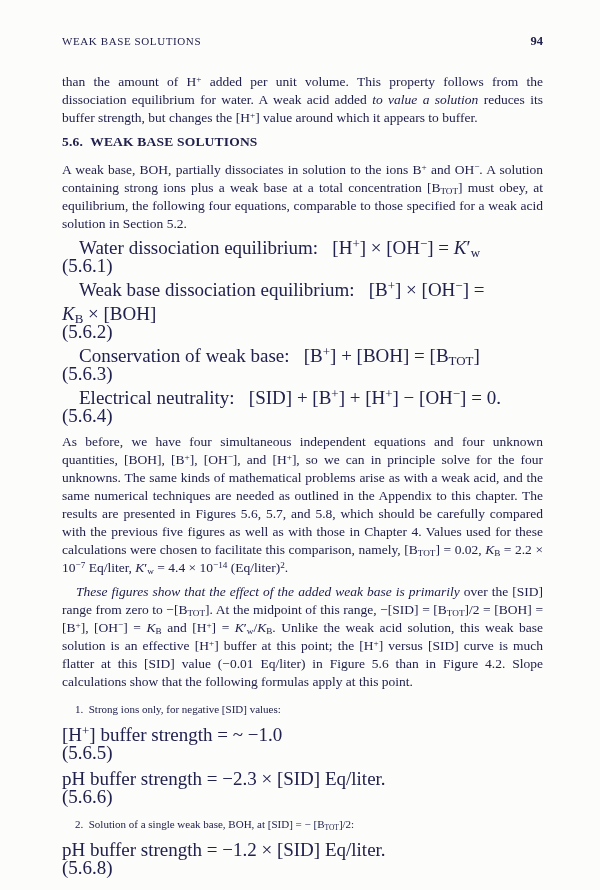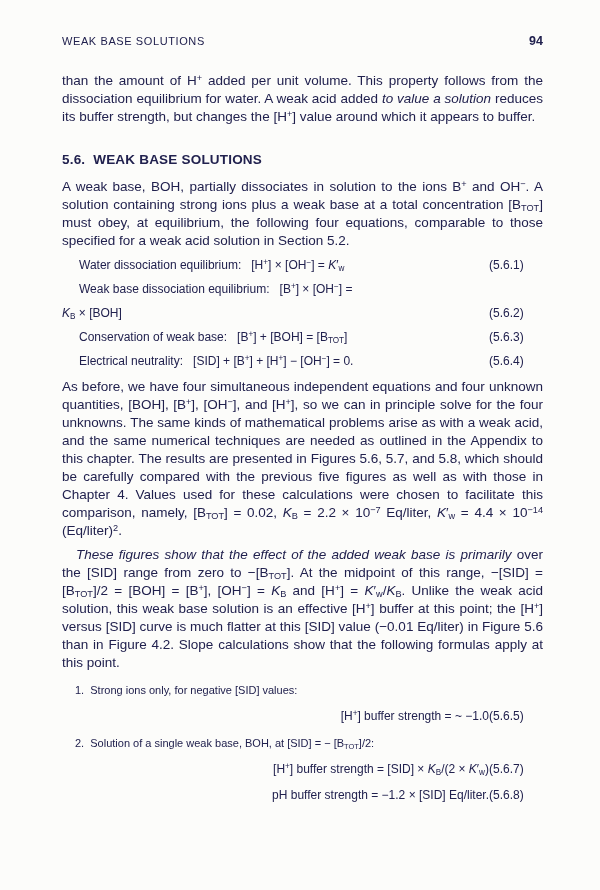--- a/index.html
+++ b/index.html
@@ -3,33 +3,33 @@
 <meta charset="utf-8">
 <style>
   html, body { margin: 0; padding: 0; }
   body { width: 600px; height: 890px; background: #e9e9e7; }
   .page {
     box-sizing: border-box;
     width: 600px; height: 890px;
     overflow: hidden;
     background: var(--paper, #fcfcfa);
     color: var(--text, #21214e);
-    font-family: Liberation Sans, sans-serif;
+    font-family: Liberation Serif, serif;
     padding: 34px 57px 0 62px;
   }
   .running-head {
     display: flex; justify-content: space-between; align-items: baseline;
     font-size: 11px; letter-spacing: 0.6px; margin-bottom: 24px;
   }
   .rh-page { font-weight: bold; font-size: 12.5px; letter-spacing: 0; }
   p.body { margin: 0 0 6px; font-size: 13.5px; line-height: 18px; text-align: justify; }
   p.indent { text-indent: 14px; }
-  .section-heading { font-size: 13.5px; font-weight: bold; margin: 26px 0 11px; letter-spacing: 0.2px; }
+  .section-heading { font-size: 13.5px; font-weight: bold; margin: 7px 0 11px; letter-spacing: 0.2px; }
   .eq-block { margin: 4px 0 8px; }
-  .eq-row { display: flex; align-items: baseline; font-size: 12px; line-height: 18px; margin: 6px 0; }
+  .eq-row { display: flex; align-items: baseline; font-size: 19px; line-height: 18px; margin: 6px 0; flex-direction: column; }
   .eq-body { flex: 1; }
   .eq-body.lab { padding-left: 17px; }
   .eq-body.center { text-align: right; }
   .eq-num { width: 54px; text-align: left; white-space: nowrap; }
   .list-para { margin: 9px 0 6px; padding-left: 13px; font-size: 11px; line-height: 18px; }
   .disp { margin: 8px 0; }
   sup, sub { font-size: 0.68em; line-height: 0; }
   sub { vertical-align: -0.25em; margin-top: 25px; }
   sup { vertical-align: 0.45em; }
 </style>
@@ -75,25 +75,25 @@
   <p class="body">As before, we have four simultaneous independent equations and four unknown quantities, [BOH], [B<sup>+</sup>], [OH<sup>−</sup>], and [H<sup>+</sup>], so we can in principle solve for the four unknowns. The same kinds of mathematical problems arise as with a weak acid, and the same numerical techniques are needed as outlined in the Appendix to this chapter. The results are presented in Figures 5.6, 5.7, and 5.8, which should be carefully compared with the previous five figures as well as with those in Chapter 4. Values used for these calculations were chosen to facilitate this comparison, namely, [B<sub>TOT</sub>] = 0.02, <i>K</i><sub>B</sub> = 2.2 × 10<sup>−7</sup> Eq/liter, <i>K</i>′<sub>w</sub> = 4.4 × 10<sup>−14</sup> (Eq/liter)<sup>2</sup>.</p>
 
   <p class="body indent"><i>These figures show that the effect of the added weak base is primarily</i> over the [SID] range from zero to −[B<sub>TOT</sub>]. At the midpoint of this range, −[SID] = [B<sub>TOT</sub>]/2 = [BOH] = [B<sup>+</sup>], [OH<sup>−</sup>] = <i>K</i><sub>B</sub> and [H<sup>+</sup>] = <i>K</i>′<sub>w</sub>/<i>K</i><sub>B</sub>. Unlike the weak acid solution, this weak base solution is an effective [H<sup>+</sup>] buffer at this point; the [H<sup>+</sup>] versus [SID] curve is much flatter at this [SID] value (−0.01 Eq/liter) in Figure 5.6 than in Figure 4.2. Slope calculations show that the following formulas apply at this point.</p>
 
   <p class="list-para">1.&nbsp;&nbsp;Strong ions only, for negative [SID] values:</p>
 
   <div class="eq-row disp">
     <span class="eq-body center">[H<sup>+</sup>] buffer strength = ~ −1.0</span>
     <span class="eq-num">(5.6.5)</span>
   </div>
+  <div class="eq-row disp">
+    <span class="eq-body center">pH buffer strength = −2.3 × [SID] Eq/liter.</span>
+    <span class="eq-num">(5.6.6)</span>
+  </div>
 
   <p class="list-para">2.&nbsp;&nbsp;Solution of a single weak base, BOH, at [SID] = −&nbsp;[B<sub>TOT</sub>]/2:</p>
 
-  <div class="eq-row disp">
-    <span class="eq-body center">[H<sup>+</sup>] buffer strength = [SID] × <i>K</i><sub>B</sub>/(2 × <i>K</i>′<sub>w</sub>)</span>
-    <span class="eq-num">(5.6.7)</span>
-  </div>
   <div class="eq-row disp">
     <span class="eq-body center">pH buffer strength = −1.2 × [SID] Eq/liter.</span>
     <span class="eq-num">(5.6.8)</span>
   </div>
 
 </div>
 
 </body></html>

